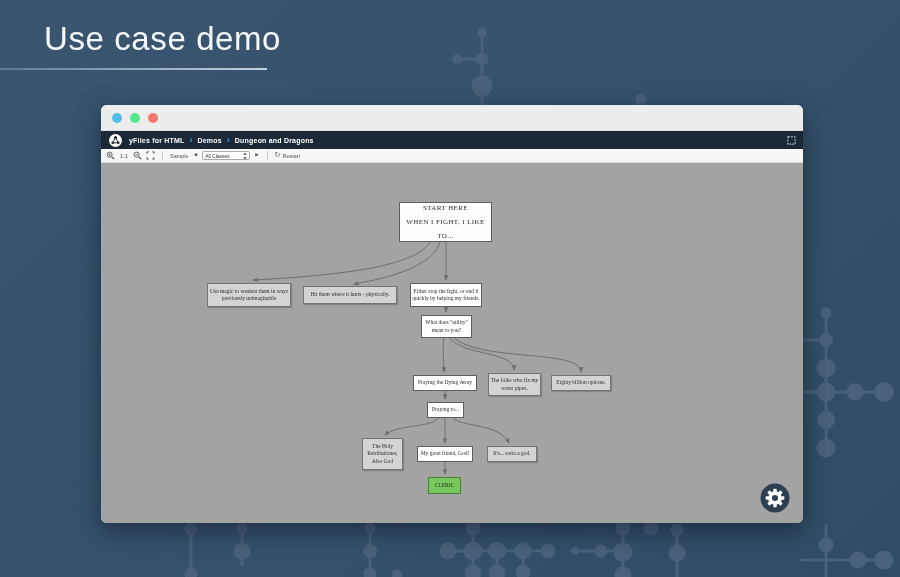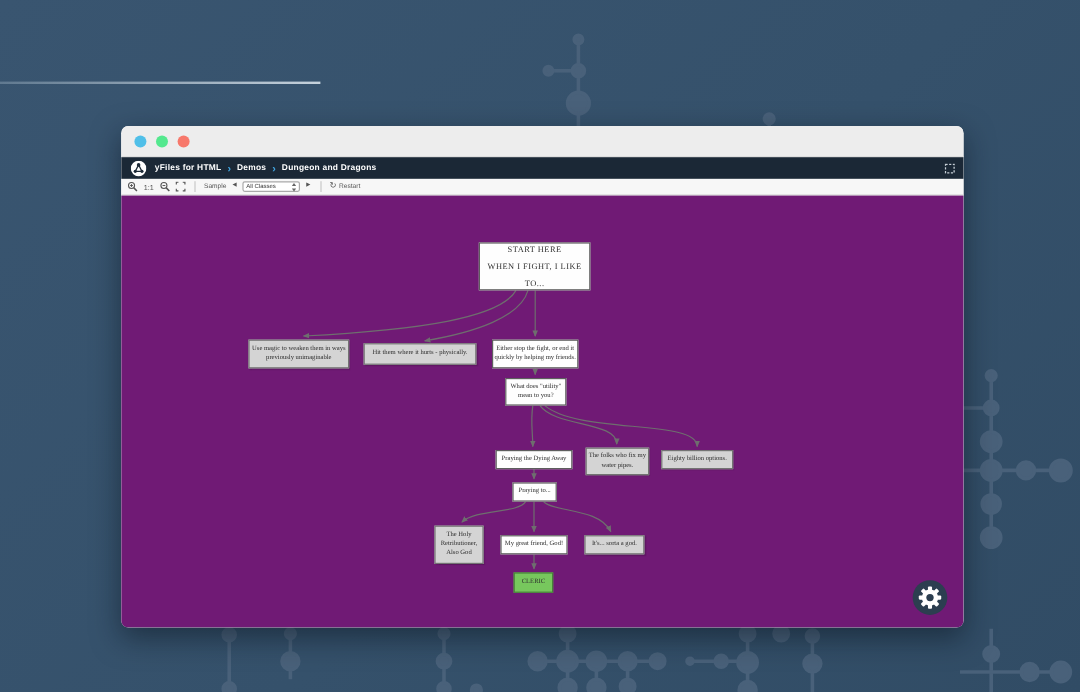--- a/index.html
+++ b/index.html
@@ -24,21 +24,21 @@
   .ticon{display:flex;cursor:pointer;}
   .sep{width:1px;height:9px;background:#C9C9C9;margin:0 3px;}
   .tlabel{font-size:5.5px;color:#555;}
   .navbtn{font-size:4.5px;color:#555;background:none;border:none;padding:0 1px;line-height:1;cursor:pointer;font-family:"DejaVu Sans",sans-serif;}
   .dropdown{width:48px;height:9px;background:#fff;border:1px solid #A9A9A9;border-radius:2px;display:flex;align-items:center;justify-content:space-between;padding:0 2px;box-sizing:border-box;cursor:pointer;}
   .dropdown .val{font-size:5px;color:#333;white-space:nowrap;overflow:hidden;}
   .restart{display:flex;align-items:center;gap:2px;background:none;border:none;padding:0;cursor:pointer;}
   .restart .ricon{font-size:7px;color:#555;line-height:1;font-family:"DejaVu Sans",sans-serif;}
   .restart .rlabel{font-size:5.5px;color:#555;}
 
-  .canvas{position:relative;height:360px;background:#701a75;}
+  .canvas{position:relative;height:360px;background:#a3a3a3;}
   .edges{position:absolute;left:0;top:0;}
   .edge{fill:none;stroke:var(--edge,#6E6E6E);stroke-width:1;}
   .node{position:absolute;box-sizing:border-box;display:flex;align-items:center;justify-content:center;text-align:center;font-family:"Liberation Serif",serif;color:#2E2E2E;border:1px solid #5E5E5E;background:var(--active-fill,#FEFEFE);font-size:5.5px;line-height:1.3;padding:1px;cursor:pointer;}
   .node span{white-space:pre-line;}
   .node.dimmed{background:var(--dimmed-fill,#D4D4D4);border-color:#737373;box-shadow:1px 1px 1px rgba(0,0,0,.18);}
   .node.start{font-size:7px;letter-spacing:.4px;line-height:2;}
   .node.result{background:var(--result-fill,#77C75D);border-color:#47803A;}
   .gearbtn{position:absolute;right:11px;bottom:8px;width:34px;height:34px;display:flex;cursor:pointer;}
 </style>
 </head>
@@ -103,20 +103,21 @@
       <circle cx="677" cy="530" r="5"></circle>
         <circle cx="677" cy="553" r="7"></circle>
       <line x1="826" y1="524" x2="826" y2="577"></line>
         <circle cx="826" cy="545" r="6"></circle>
       <line x1="800" y1="560" x2="884" y2="560"></line>
       <circle cx="858" cy="560" r="7"></circle>
         <circle cx="884" cy="560" r="8"></circle>
     </g>
   </svg>
 
+  <h1 class="slide-title">Use case demo</h1>
   <div class="title-underline"></div>
 
   <div class="window">
 
     <div class="titlebar">
       <span class="light" style="background: rgb(80, 191, 232);"></span>
       <span class="light" style="background: rgb(84, 232, 142);"></span>
       <span class="light" style="background: rgb(247, 120, 107);"></span>
     </div>
 

